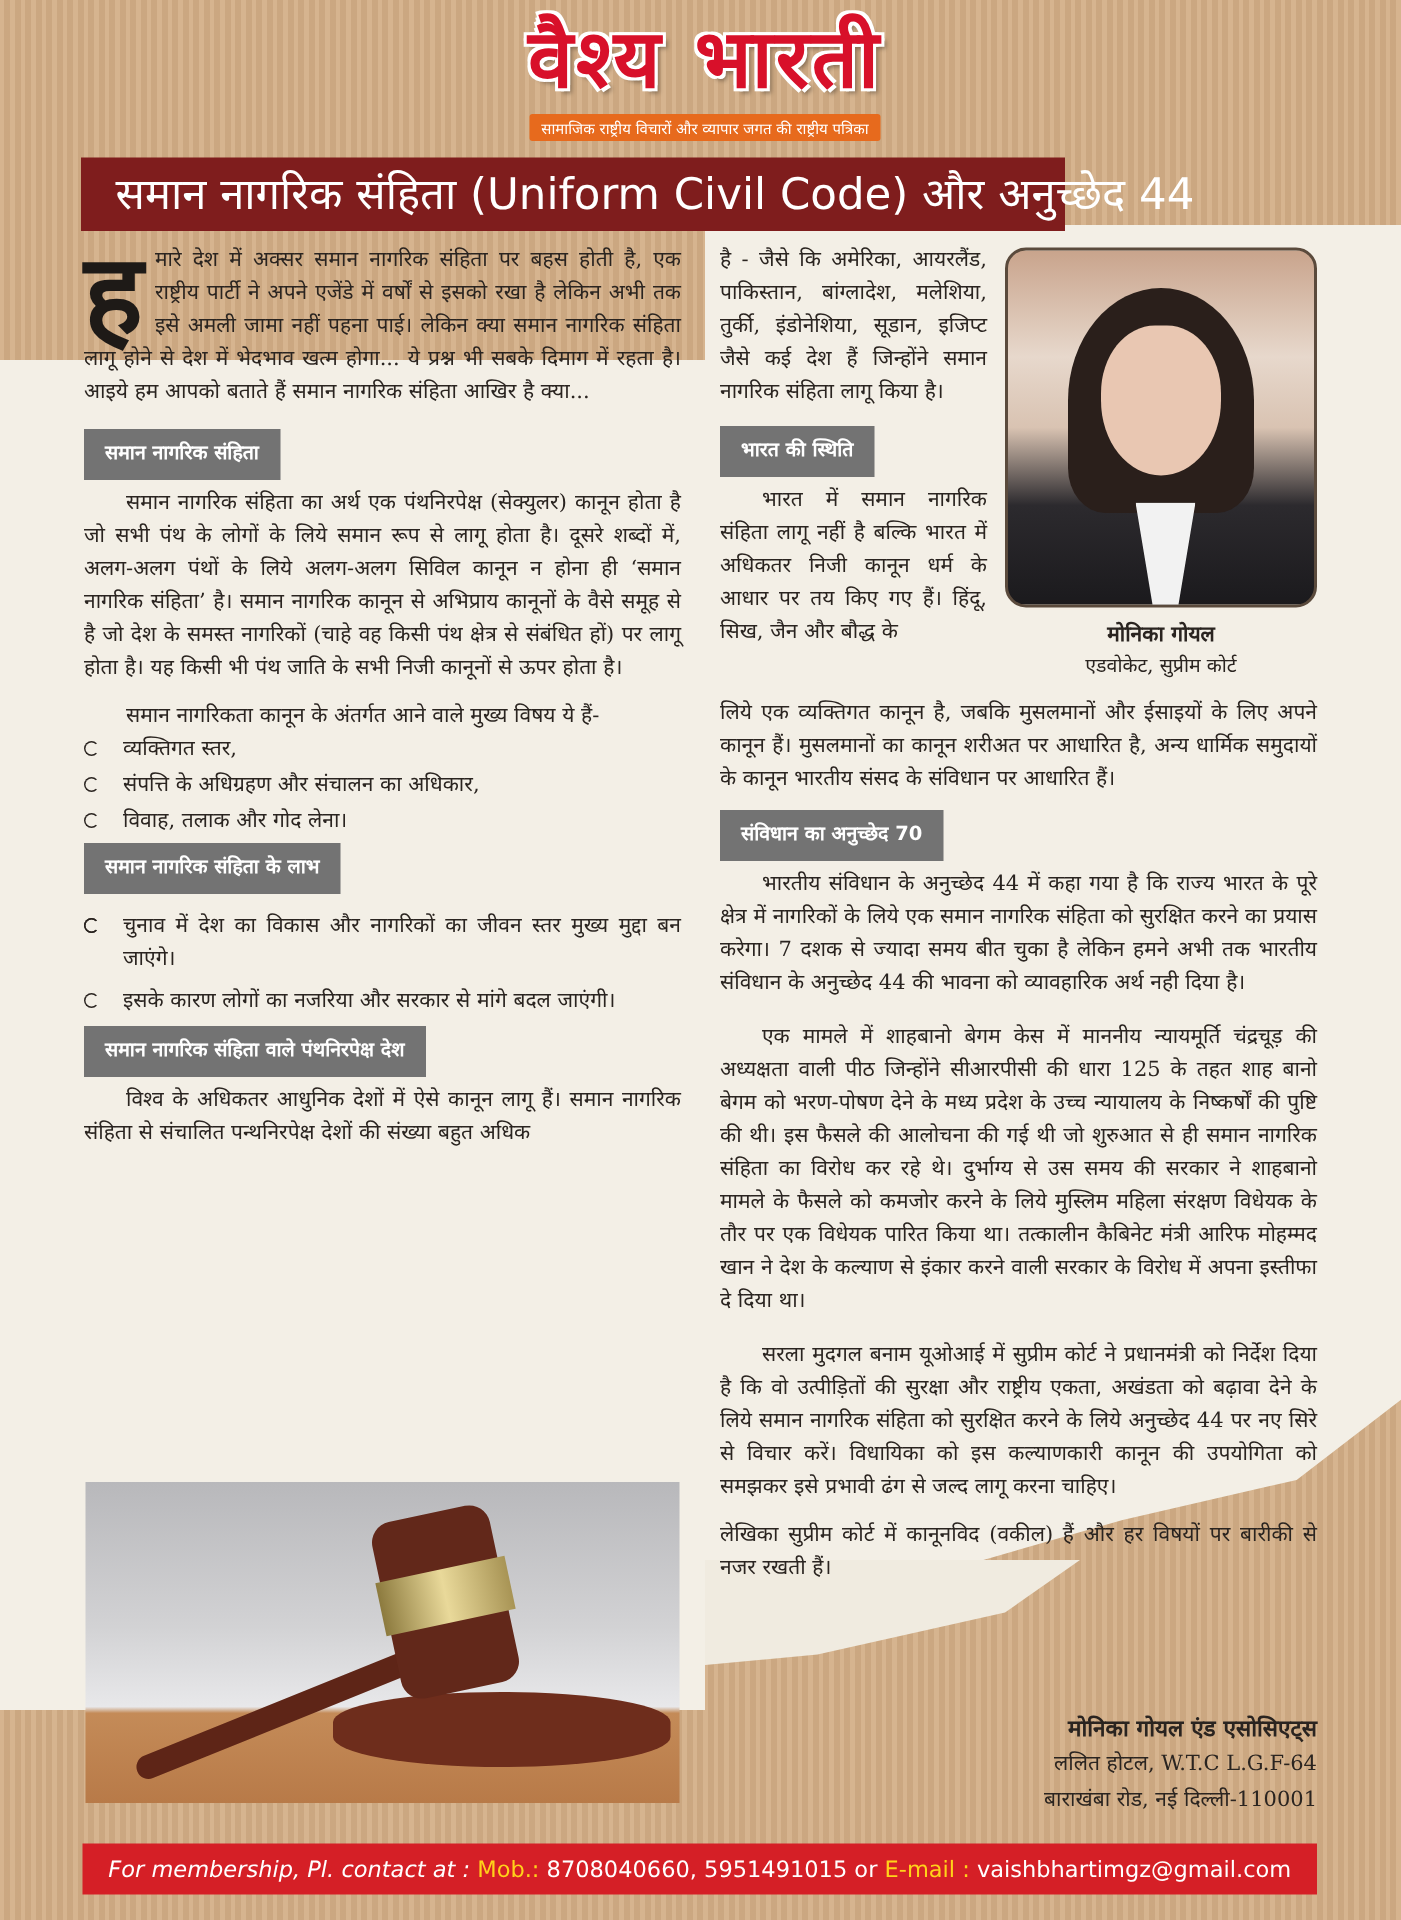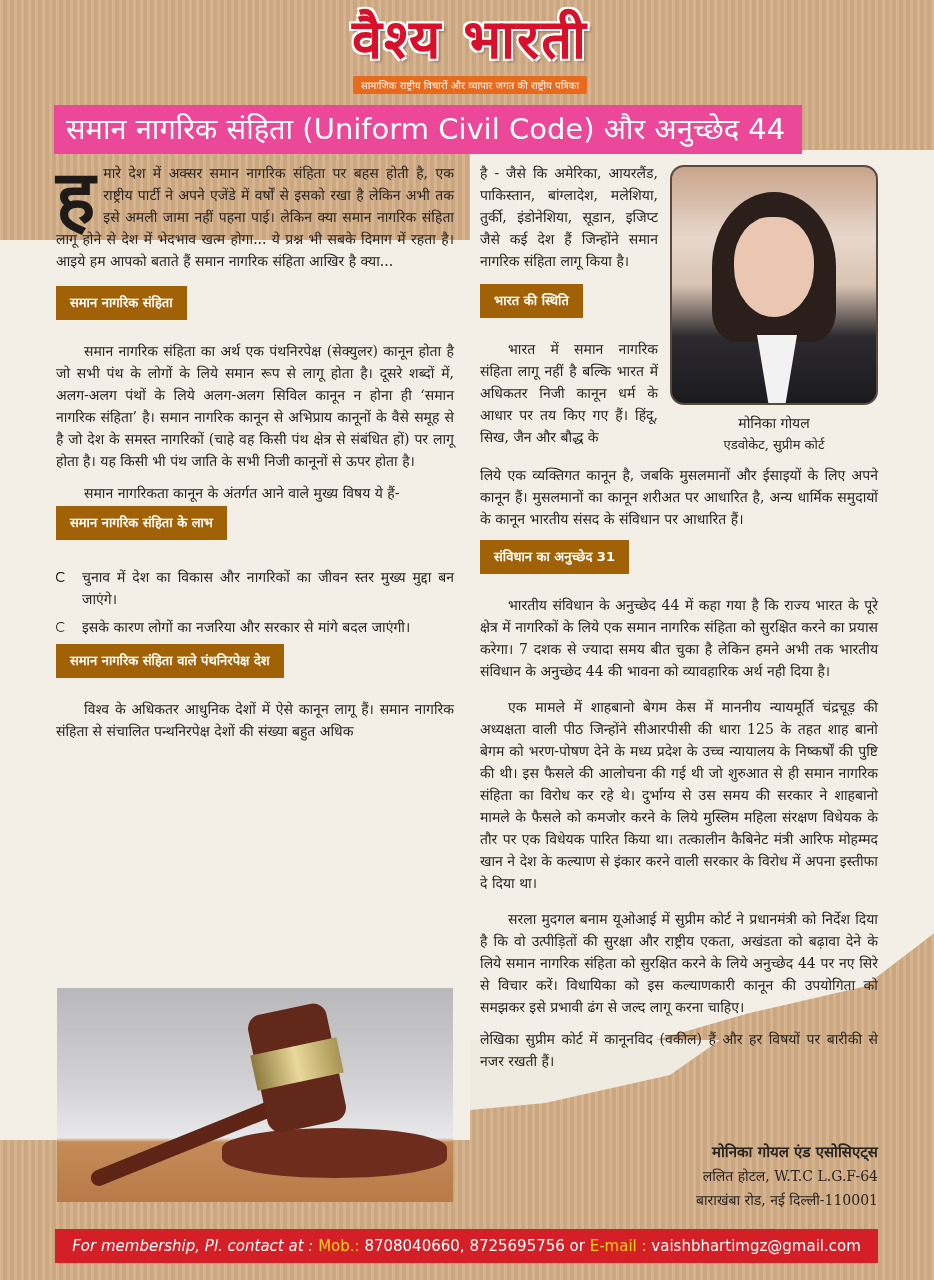--- a/index.html
+++ b/index.html
@@ -53,27 +53,27 @@
     background: #e76a1d;
     color: #fff;
     font-family: "DejaVu Sans", sans-serif;
     font-size: 10px;
     padding: 2px 8px;
     border-radius: 2px;
   }
 
   
   .headline {
-    position: absolute; left: 54px; top: 105px; width: 748px; height: 49px;
-    background: #ec4899;
+    position: absolute; left: 54px; top: 105px; width: 656px; height: 49px;
+    background: #7f1d1d;
     color: #fff;
     font-family: "DejaVu Sans", sans-serif;
     font-size: 29px;
     line-height: 49px;
-    padding-left: 12px;
+    padding-left: 23px;
     z-index: 3;
     white-space: nowrap;
   }
 
   .col { position: absolute; font-size: 14px; line-height: 22px; z-index: 3; }
   .col p { text-align: justify; }
   .indent { text-indent: 28px; }
 
   .dropcap-wrap { position: relative; }
   .dropcap {
@@ -81,27 +81,27 @@
     font-family: "DejaVu Sans", sans-serif;
     font-weight: bold;
     font-size: 74px;
     line-height: 62px;
     margin: 4px 8px 0 0;
     color: #1e1a17;
   }
 
   .section-head {
     display: inline-block;
-    background: #a16207;
+    background: #737373;
     color: #fff;
     font-family: "DejaVu Sans", sans-serif;
     font-weight: bold;
     font-size: 13px;
     padding: 6px 14px;
-    margin: 8px 0 20px 0;
+    margin: 8px 0 4px 0;
   }
 
   ul.bullets { list-style: none; }
   ul.bullets li {
     position: relative;
     padding-left: 28px;
     text-align: justify;
     margin-bottom: 6px;
   }
   ul.bullets li .bul {
@@ -131,21 +131,21 @@
   }
   .photo .collar {
     position: absolute; left: 85px; top: 168px; width: 40px; height: 72px;
     background: #f2f2f2;
     clip-path: polygon(0 0, 100% 0, 70% 100%, 30% 100%);
   }
   .caption {
     position: absolute; left: 668px; top: 412px; width: 212px;
     text-align: center; z-index: 3;
   }
-  .caption .name { font-weight: normal; font-size: 14px; line-height: 22px; }
+  .caption .name { font-weight: bold; font-size: 14px; line-height: 22px; }
   .caption .role { font-size: 13px; line-height: 22px; }
 
   .gavel {
     position: absolute; left: 57px; top: 988px; width: 396px; height: 214px;
     z-index: 3;
     background: linear-gradient(180deg, #b8b8bb 0%, #d2d2d4 45%, #e8e8ea 70%, #c48b58 72%, #b87a48 100%);
     overflow: hidden;
   }
   .gavel .block {
     position: absolute; left: 165px; top: 140px; width: 225px; height: 50px;
@@ -203,20 +203,25 @@
 
 <div class="col" style="left:56px; top:162px; width:398px;">
   <div class="dropcap-wrap">
     <span class="dropcap">ह</span>
     <p>मारे देश में अक्सर समान नागरिक संहिता पर बहस होती है, एक राष्ट्रीय पार्टी ने अपने एजेंडे में वर्षों से इसको रखा है लेकिन अभी तक इसे अमली जामा नहीं पहना पाई। लेकिन क्या समान नागरिक संहिता लागू होने से देश में भेदभाव खत्म होगा... ये प्रश्न भी सबके दिमाग में रहता है। आइये हम आपको बताते हैं समान नागरिक संहिता आखिर है क्या...</p>
   </div>
 
   <div class="section-head" style="margin-top:14px;">समान नागरिक संहिता</div>
   <p class="indent">समान नागरिक संहिता का अर्थ एक पंथनिरपेक्ष (सेक्युलर) कानून होता है जो सभी पंथ के लोगों के लिये समान रूप से लागू होता है। दूसरे शब्दों में, अलग-अलग पंथों के लिये अलग-अलग सिविल कानून न होना ही ‘समान नागरिक संहिता’ है। समान नागरिक कानून से अभिप्राय कानूनों के वैसे समूह से है जो देश के समस्त नागरिकों (चाहे वह किसी पंथ क्षेत्र से संबंधित हों) पर लागू होता है। यह किसी भी पंथ जाति के सभी निजी कानूनों से ऊपर होता है।</p>
   <p class="indent" style="margin-top:10px;">समान नागरिकता कानून के अंतर्गत आने वाले मुख्य विषय ये हैं-</p>
+  <ul class="bullets tight" style="margin-left:-2px;">
+    <li><span class="bul"></span><span>व्यक्तिगत स्तर,</span></li>
+    <li><span class="bul"></span><span>संपत्ति के अधिग्रहण और संचालन का अधिकार,</span></li>
+    <li><span class="bul"></span><span>विवाह, तलाक और गोद लेना।</span></li>
+  </ul>
 
   <div class="section-head" style="margin-top:2px;">समान नागरिक संहिता के लाभ</div>
   <ul class="bullets" style="margin-left:-2px;">
     <li><span class="bul"></span></li>
     <li><span class="bul"></span><span>चुनाव में देश का विकास और नागरिकों का जीवन स्तर मुख्य मुद्दा बन जाएंगे।</span></li>
     <li><span class="bul"></span><span>इसके कारण लोगों का नजरिया और सरकार से मांगे बदल जाएंगी।</span></li>
   </ul>
 
   <div class="section-head" style="margin-top:0px;">समान नागरिक संहिता वाले पंथनिरपेक्ष देश</div>
   <p class="indent">विश्व के अधिकतर आधुनिक देशों में ऐसे कानून लागू हैं। समान नागरिक संहिता से संचालित पन्थनिरपेक्ष देशों की संख्या बहुत अधिक</p>
@@ -240,28 +245,28 @@
   <div class="face"></div>
   <div class="collar"></div>
 </div>
 <div class="caption">
   <div class="name">मोनिका गोयल</div>
   <div class="role">एडवोकेट, सुप्रीम कोर्ट</div>
 </div>
 
 <div class="col" style="left:480px; top:464px; width:398px;">
   <p>लिये एक व्यक्तिगत कानून है, जबकि मुसलमानों और ईसाइयों के लिए अपने कानून हैं। मुसलमानों का कानून शरीअत पर आधारित है, अन्य धार्मिक समुदायों के कानून भारतीय संसद के संविधान पर आधारित हैं।</p>
-  <div class="section-head" style="margin-top:10px;">संविधान का अनुच्छेद 31</div>
+  <div class="section-head" style="margin-top:10px;">संविधान का अनुच्छेद 70</div>
   <p class="indent">भारतीय संविधान के अनुच्छेद 44 में कहा गया है कि राज्य भारत के पूरे क्षेत्र में नागरिकों के लिये एक समान नागरिक संहिता को सुरक्षित करने का प्रयास करेगा। 7 दशक से ज्यादा समय बीत चुका है लेकिन हमने अभी तक भारतीय संविधान के अनुच्छेद 44 की भावना को व्यावहारिक अर्थ नही दिया है।</p>
   <p class="indent" style="margin-top:14px;">एक मामले में शाहबानो बेगम केस में माननीय न्यायमूर्ति चंद्रचूड़ की अध्यक्षता वाली पीठ जिन्होंने सीआरपीसी की धारा 125 के तहत शाह बानो बेगम को भरण-पोषण देने के मध्य प्रदेश के उच्च न्यायालय के निष्कर्षों की पुष्टि की थी। इस फैसले की आलोचना की गई थी जो शुरुआत से ही समान नागरिक संहिता का विरोध कर रहे थे। दुर्भाग्य से उस समय की सरकार ने शाहबानो मामले के फैसले को कमजोर करने के लिये मुस्लिम महिला संरक्षण विधेयक के तौर पर एक विधेयक पारित किया था। तत्कालीन कैबिनेट मंत्री आरिफ मोहम्मद खान ने देश के कल्याण से इंकार करने वाली सरकार के विरोध में अपना इस्तीफा दे दिया था।</p>
   <p class="indent" style="margin-top:14px;">सरला मुदगल बनाम यूओआई में सुप्रीम कोर्ट ने प्रधानमंत्री को निर्देश दिया है कि वो उत्पीड़ितों की सुरक्षा और राष्ट्रीय एकता, अखंडता को बढ़ावा देने के लिये समान नागरिक संहिता को सुरक्षित करने के लिये अनुच्छेद 44 पर नए सिरे से विचार करें। विधायिका को इस कल्याणकारी कानून की उपयोगिता को समझकर इसे प्रभावी ढंग से जल्द लागू करना चाहिए।</p>
   <p style="margin-top:10px;">लेखिका सुप्रीम कोर्ट में कानूनविद (वकील) हैं और हर विषयों पर बारीकी से नजर रखती हैं।</p>
 </div>
 
 <div class="signoff">
   <div class="firm">मोनिका गोयल एंड एसोसिएट्स</div>
   <div>ललित होटल, W.T.C L.G.F-64</div>
   <div>बाराखंबा रोड, नई दिल्ली-110001</div>
 </div>
 
 <div class="footer-bar">
-  <span class="it">For membership, Pl. contact at : </span><span class="yellow">Mob.: </span><span>8708040660, 8725695756</span><span> or </span><span class="yellow">E-mail : </span><span>vaishbhartimgz@gmail.com</span>
+  <span class="it">For membership, Pl. contact at : </span><span class="yellow">Mob.: </span><span>8708040660, 5951491015</span><span> or </span><span class="yellow">E-mail : </span><span>vaishbhartimgz@gmail.com</span>
 </div>
 
 </body></html>

